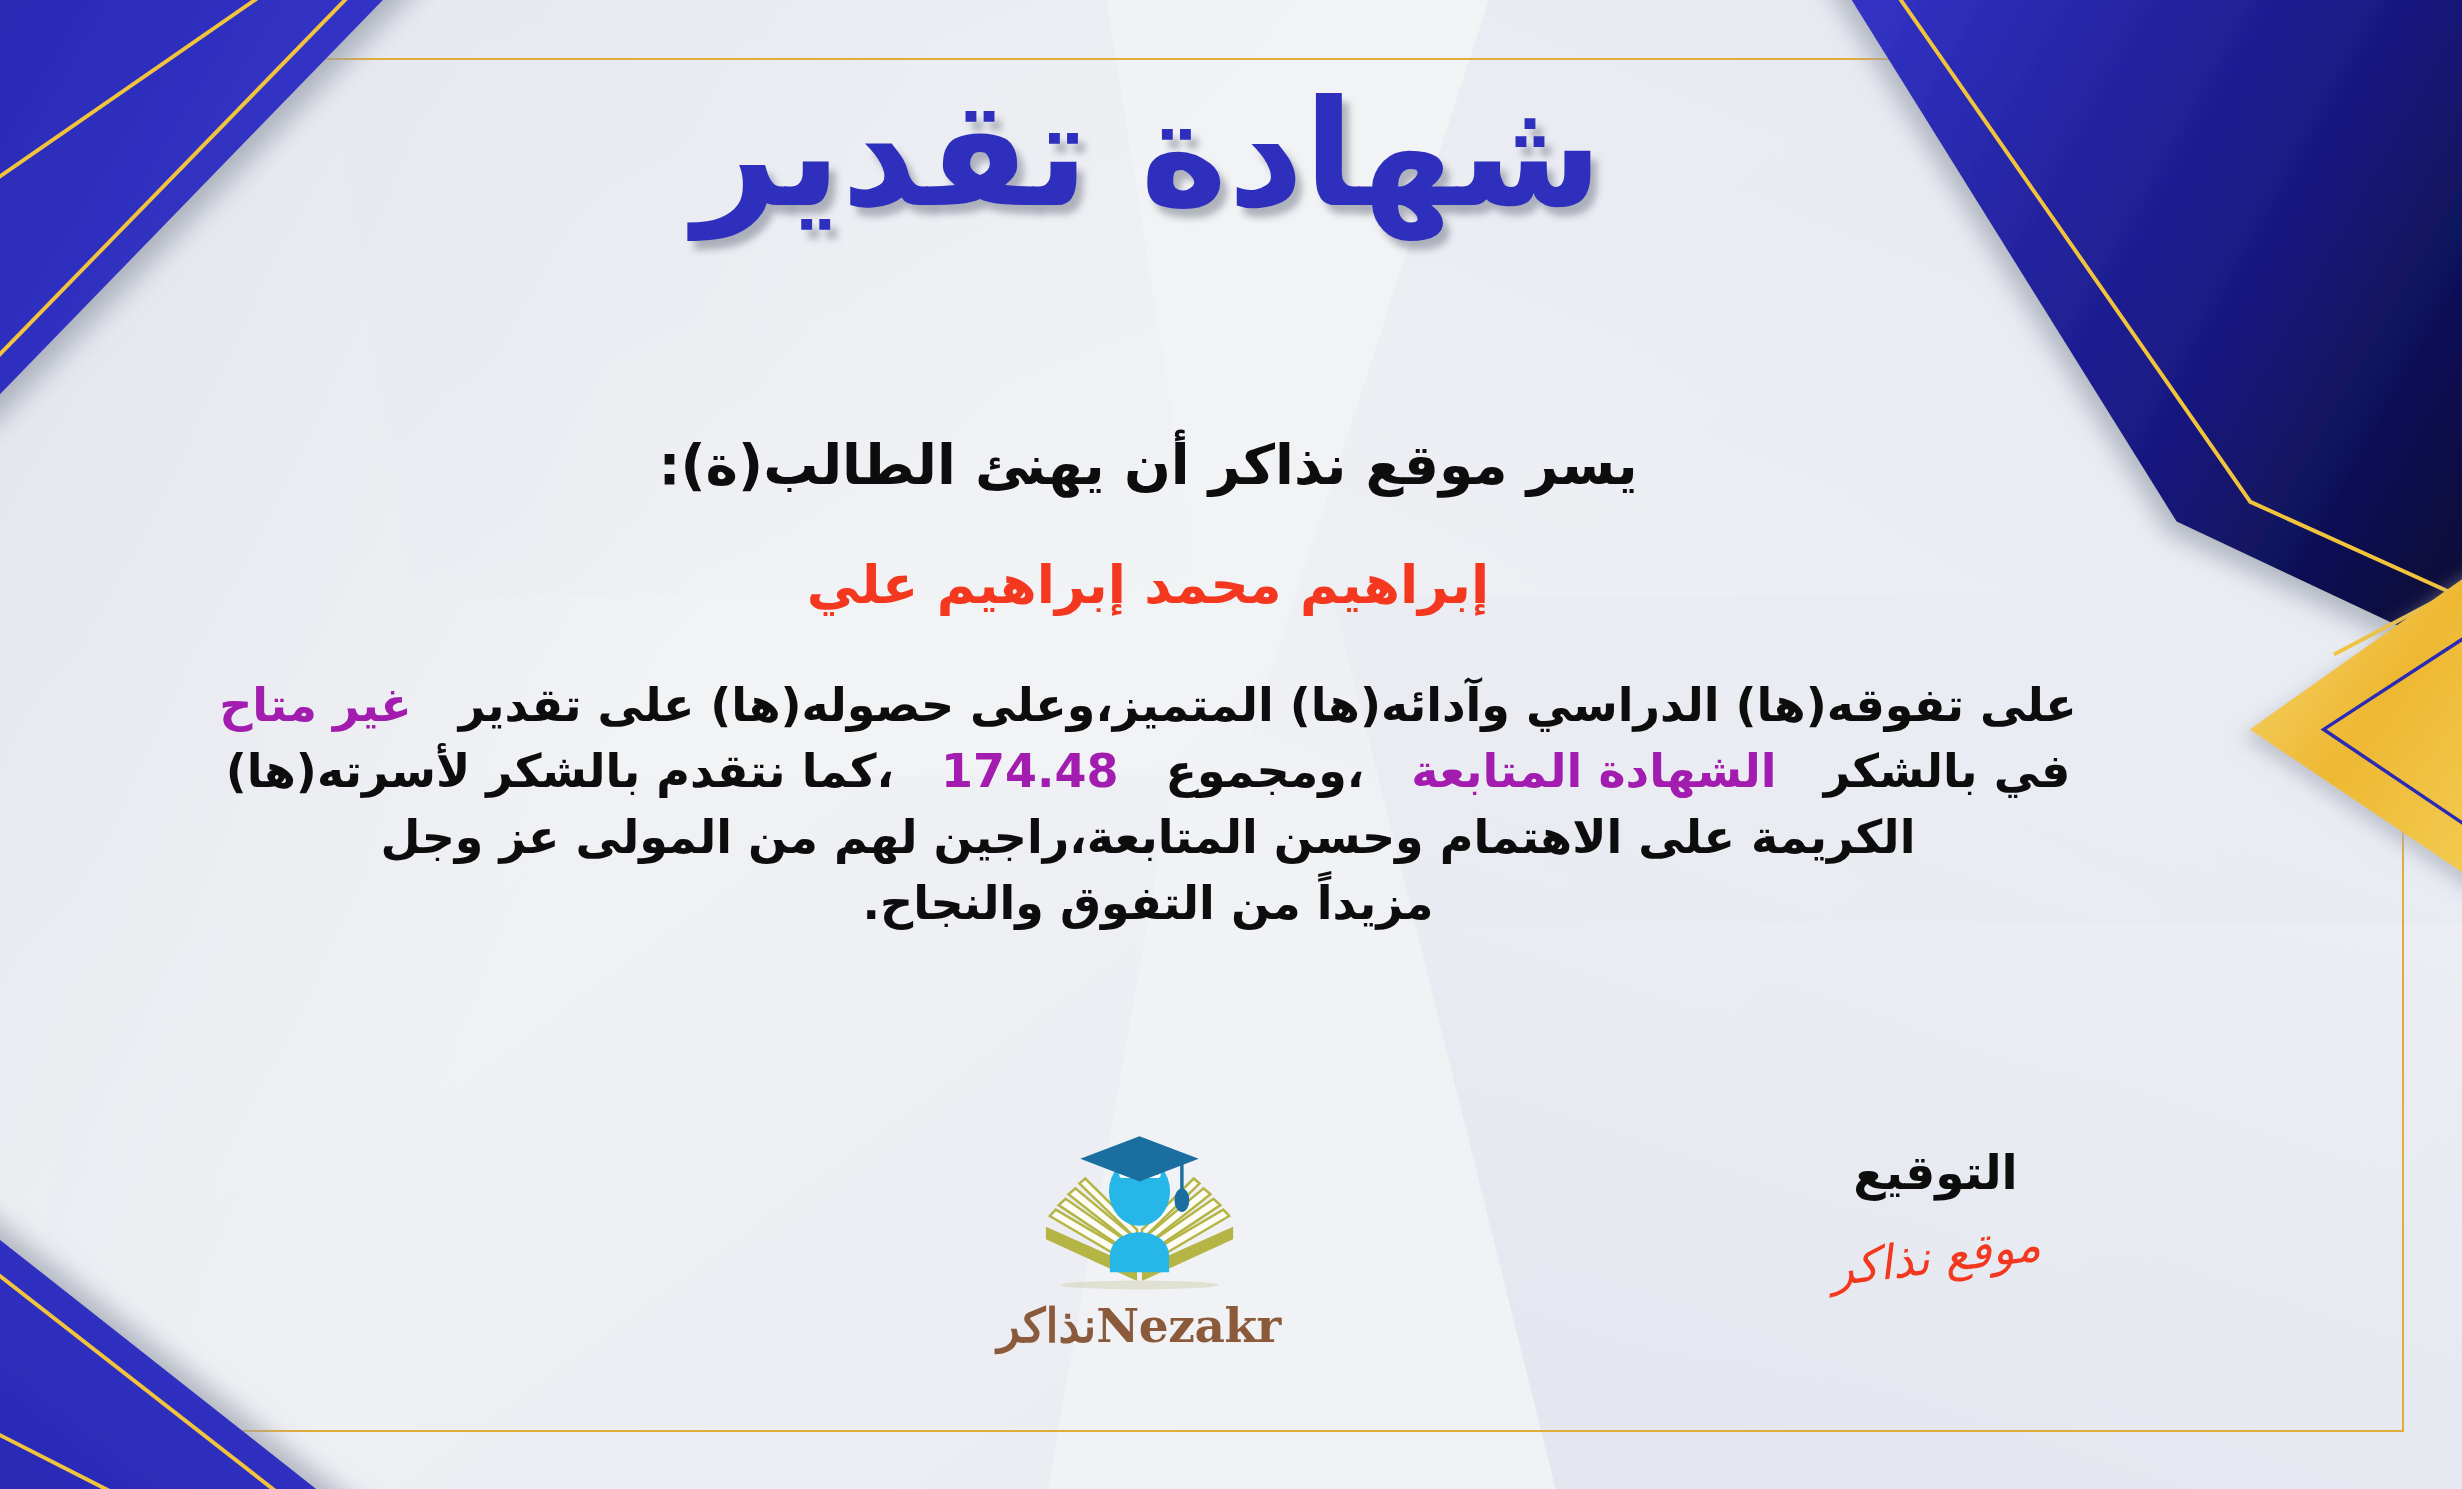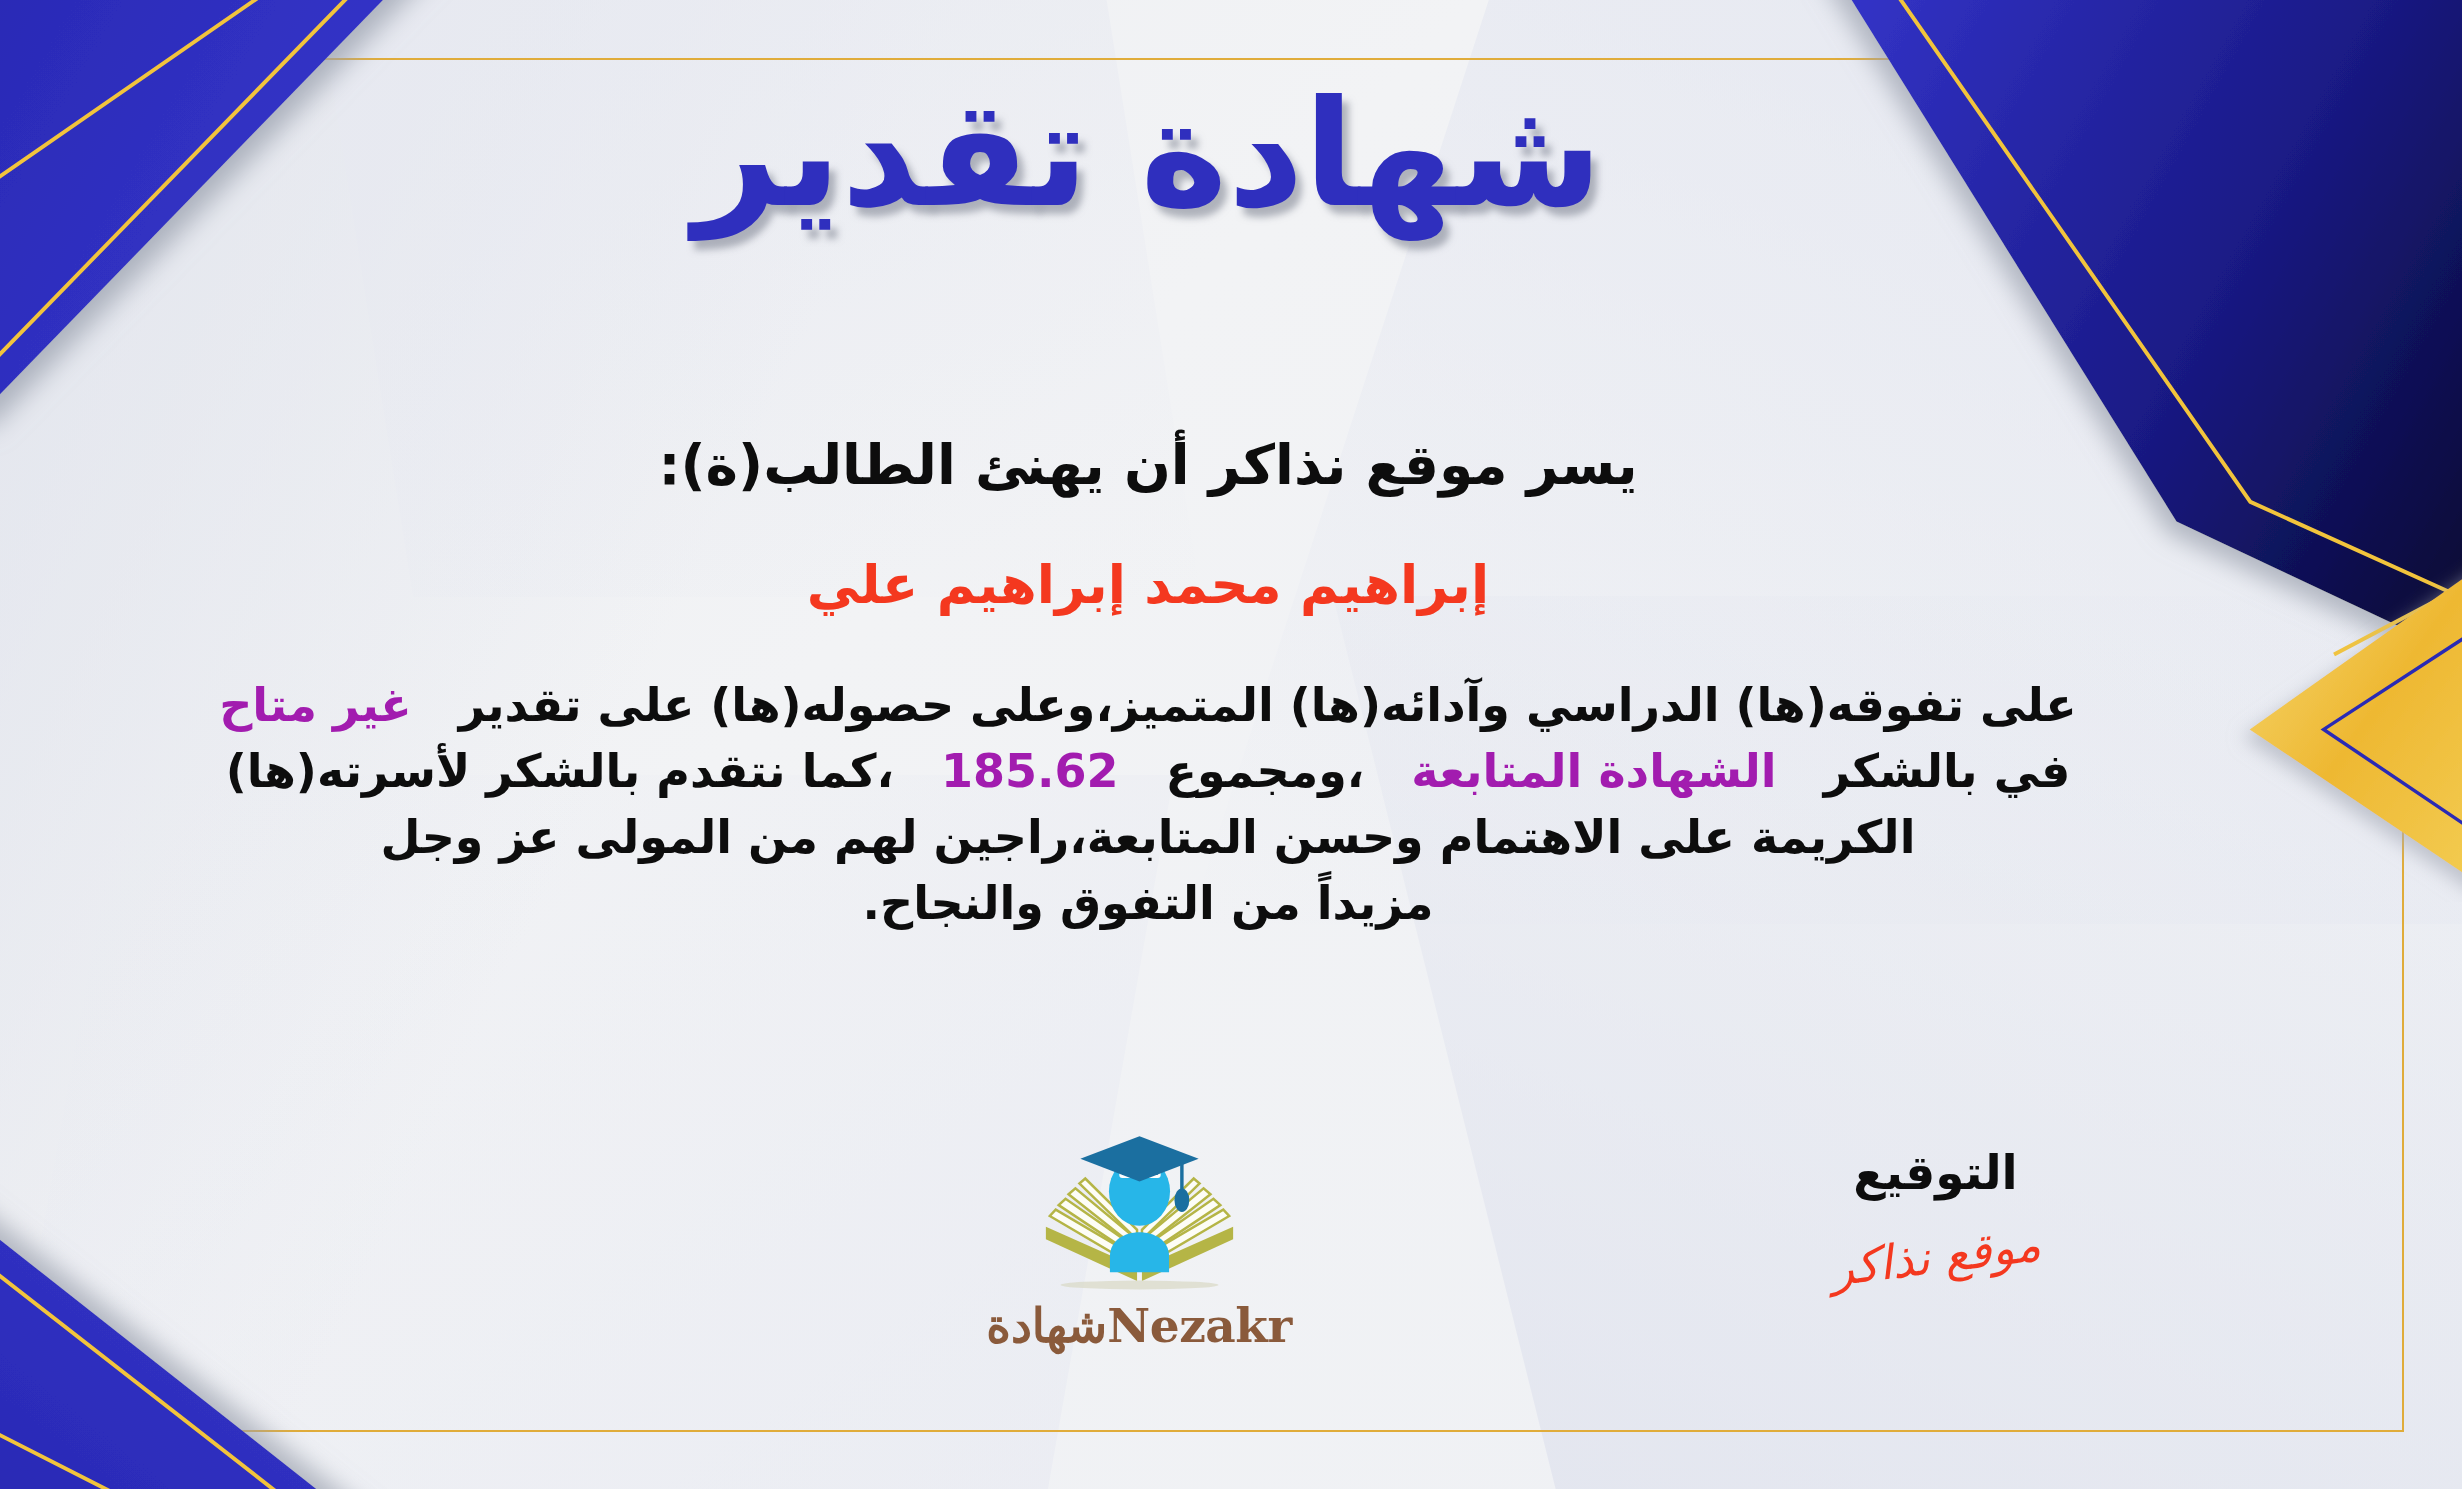--- a/index.html
+++ b/index.html
@@ -262,21 +262,21 @@
 
     <div class="student-name">إبراهيم محمد إبراهيم علي</div>
 
     <div class="body-block">
 
       <div class="body-line ln1">
         <span>على تفوقه(ها) الدراسي وآدائه(ها) المتميز،وعلى حصوله(ها) على تقدير</span><span class="gap"></span><span class="hl">غير متاح</span>
       </div>
 
       <div class="body-line ln2">
-        <span>في بالشكر</span><span class="gap"></span><span class="hl">الشهادة المتابعة</span><span class="gap"></span><span>،ومجموع</span><span class="gap"></span><span class="hl">185.62</span><span class="gap"></span><span>،كما نتقدم بالشكر لأسرته(ها)</span>
+        <span>في بالشكر</span><span class="gap"></span><span class="hl">الشهادة المتابعة</span><span class="gap"></span><span>،ومجموع</span><span class="gap"></span><span class="hl">174.48</span><span class="gap"></span><span>،كما نتقدم بالشكر لأسرته(ها)</span>
       </div>
 
       <div class="body-line ln3">الكريمة على الاهتمام وحسن المتابعة،راجين لهم من المولى عز وجل</div>
 
       <div class="body-line ln4">مزيداً من التفوق والنجاح.</div>
     </div>
 
     <div class="signature-block">
       <div class="sig-label">التوقيع</div>
       <div class="sig-mark">موقع نذاكر</div>
@@ -306,18 +306,18 @@
         <ellipse cx="210" cy="118" rx="62" ry="70" fill="#27b6e8"></ellipse>
 
         <rect x="172" y="48" width="78" height="40" rx="3" fill="#1b6fa0" stroke="#fdfdfd" stroke-width="6"></rect>
         <polygon points="210,6 330,52 210,98 90,52" fill="#1b6fa0"></polygon>
 
         <path d="M 296 60 L 296 120" stroke="#1b6fa0" stroke-width="7" fill="none"></path>
         <ellipse cx="296" cy="136" rx="15" ry="24" fill="#1b6fa0"></ellipse>
 
         <ellipse cx="210" cy="308" rx="160" ry="9" fill="#d9d9c4" opacity="0.7"></ellipse>
       </svg>
-      <div class="logo-word"><span class="lat">Nezakr</span><span>شهادة</span></div>
+      <div class="logo-word"><span class="lat">Nezakr</span><span>نذاكر</span></div>
     </div>
 
   </div>
 </div>
 
 
 </body></html>

